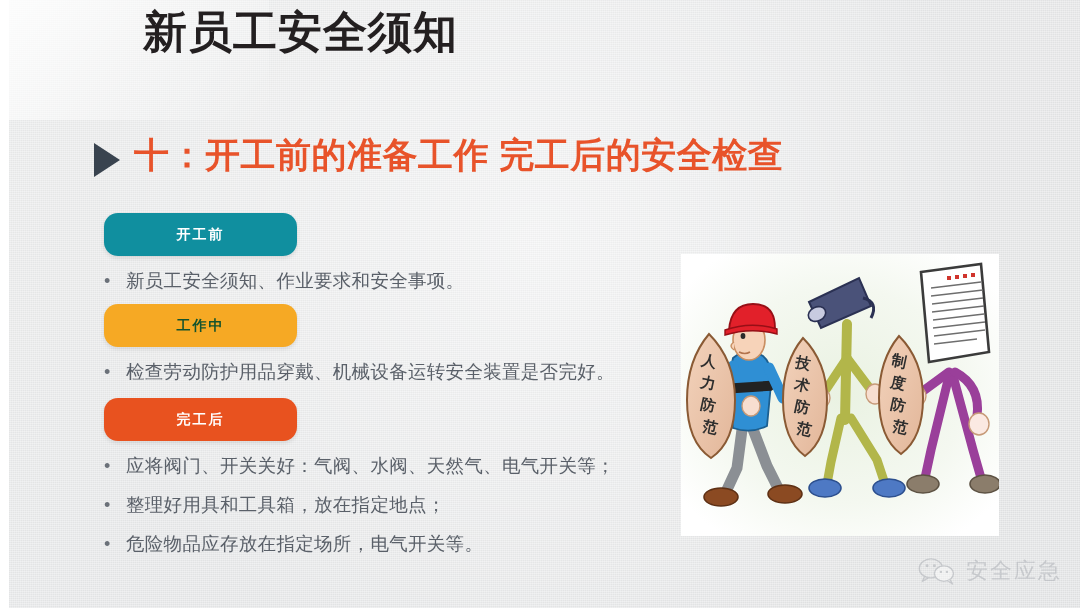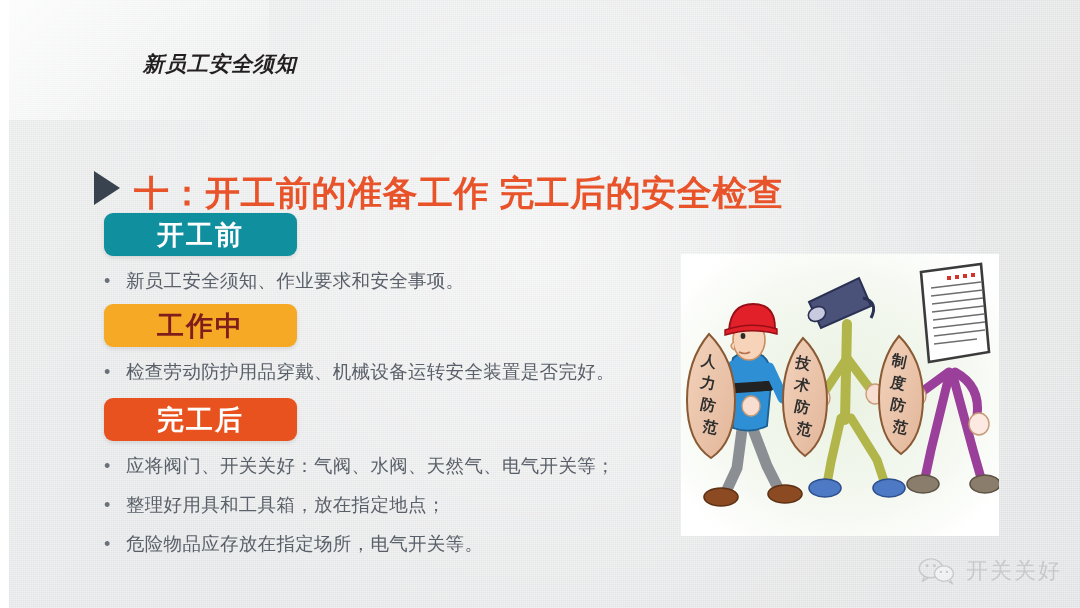--- a/index.html
+++ b/index.html
@@ -50,40 +50,38 @@
     left: 9px; top: 0;
     width: 260px; height: 120px;
     background: linear-gradient(135deg, rgba(255,255,255,.85), rgba(255,255,255,0));
     pointer-events: none;
   }
 
   
   #page-title {
     position: absolute;
     left: 143px;
-    top: 42px;
-    font-size: 21px;
+    top: 10px;
+    font-size: 44px;
     line-height: 44px;
     font-weight: 700;
     color: #231f20;
     letter-spacing: 1px;
     white-space: nowrap;
-    font-style: italic;
   }
 
   
   #section-heading {
     position: absolute;
     left: 94px;
     top: 133px;
     display: flex;
-    align-items: flex-start;
+    align-items: flex-end;
     gap: 14px;
     white-space: nowrap;
-    margin-top: 38px;
   }
   #triangle-bullet-icon {
     width: 0; height: 0;
     border-top: 17px solid transparent;
     border-bottom: 17px solid transparent;
     border-left: 26px solid #39434f;
     flex: 0 0 auto;
   }
   #section-heading-text {
     font-size: 35px;
@@ -92,31 +90,31 @@
     color: #e8532a;
     letter-spacing: .5px;
   }
 
   
   .badge {
     position: absolute;
     left: 104px;
     width: 193px;
     height: 43px;
-    border-radius: 9px;
+    border-radius: 14px;
     display: flex;
     align-items: center;
     justify-content: center;
-    font-size: 27px;
+    font-size: 14px;
     font-weight: 700;
     letter-spacing: 2px;
     box-shadow: 0 2px 4px rgba(0,0,0,.10);
   }
   #badge-before   { top: 213px; background: #108f9f; color: #ffffff; }
-  #badge-during   { top: 304px; background: #f6a924; color: #7f1d1d; }
+  #badge-during   { top: 304px; background: #f6a924; color: #14532d; }
   #badge-after    { top: 398px; background: #e8521f; color: #ffffff; }
 
   .bullet-line {
     position: absolute;
     left: 104px;
     display: flex;
     align-items: baseline;
     gap: 0px;
     color: #5a6069;
     font-size: 18.5px;
@@ -341,16 +339,16 @@
     <svg id="wechat-icon" viewBox="0 0 44 32">
       <ellipse cx="15" cy="13" rx="13.5" ry="11" fill="none" stroke="#9b9fa6" stroke-width="1.6"></ellipse>
       <path d="M8 22 L5 28 L12 24" fill="none" stroke="#9b9fa6" stroke-width="1.6" stroke-linejoin="round"></path>
       <circle cx="10.5" cy="10" r="1.7" fill="#9b9fa6"></circle>
       <circle cx="19" cy="10" r="1.7" fill="#9b9fa6"></circle>
       <ellipse cx="30" cy="19" rx="11" ry="9" fill="#ffffff" stroke="#9b9fa6" stroke-width="1.6"></ellipse>
       <path d="M37 26 L40 31 L34 27" fill="#ffffff" stroke="#9b9fa6" stroke-width="1.6" stroke-linejoin="round"></path>
       <circle cx="26.5" cy="17" r="1.4" fill="#9b9fa6"></circle>
       <circle cx="33.5" cy="17" r="1.4" fill="#9b9fa6"></circle>
     </svg>
-    <span id="watermark-text">开关关好</span>
+    <span id="watermark-text">安全应急</span>
   </div>
 
 </div>
 
 </body></html>

